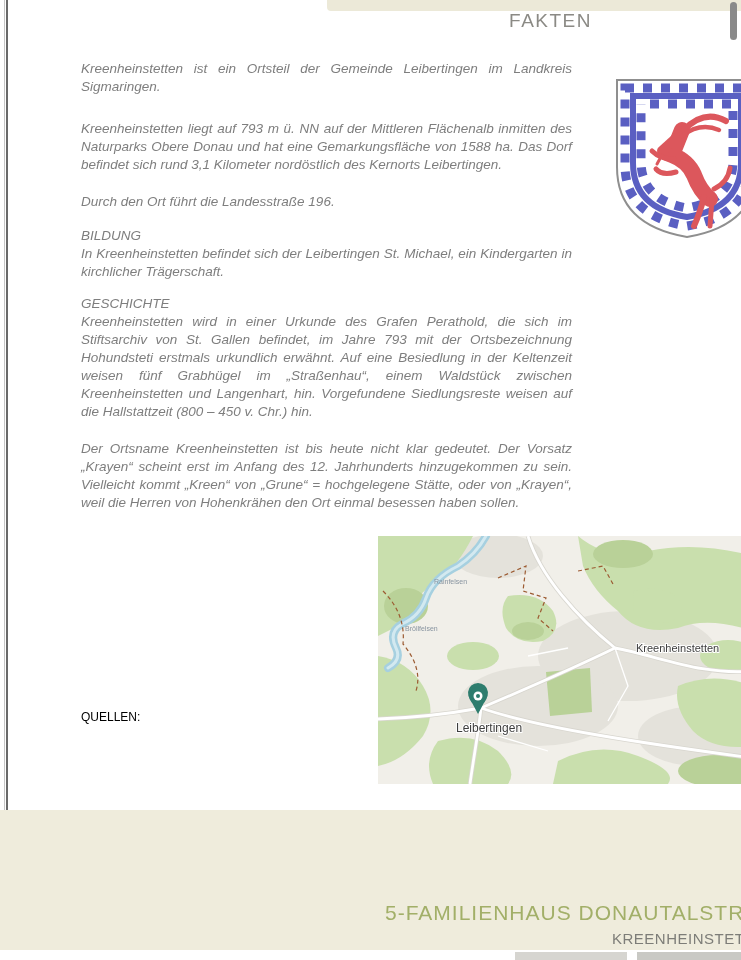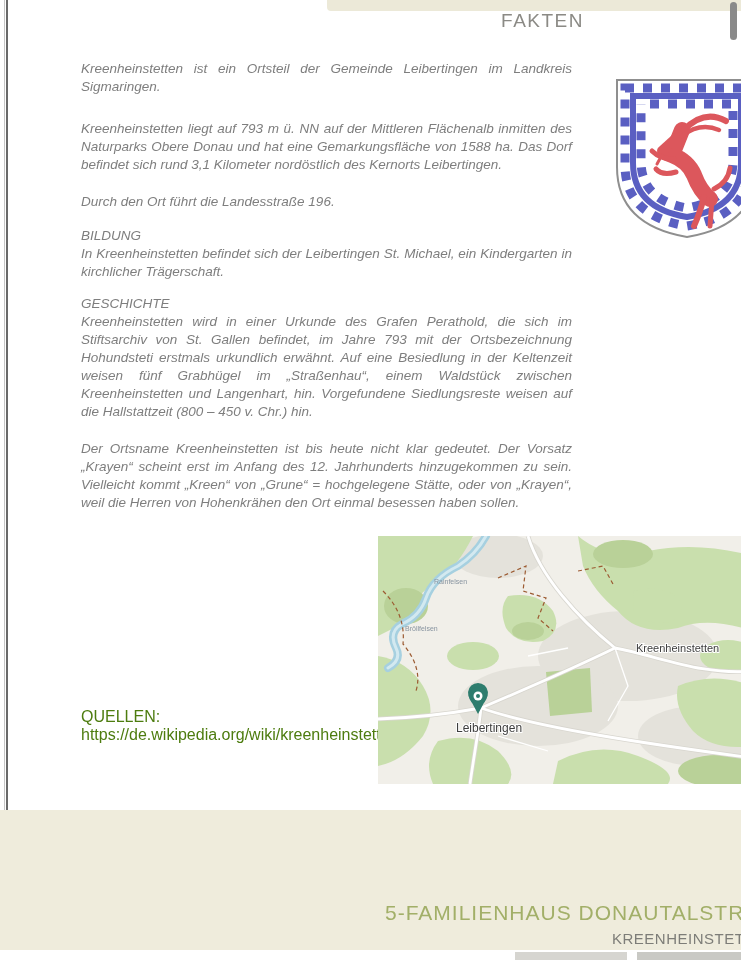--- a/index.html
+++ b/index.html
@@ -5,36 +5,36 @@
   * { margin:0; padding:0; box-sizing:border-box; }
   html,body { width:741px; height:960px; }
   body {
     position:relative; overflow:hidden; background:#ffffff;
     font-family:"Liberation Sans", sans-serif;
   }
   
   .left-rule { position:absolute; left:6px; top:0; width:2px; height:950px; background:#6a6a6a; }
   .left-rule-light { position:absolute; left:4px; top:0; width:1px; height:950px; background:#c6c6c6; }
   .top-band { position:absolute; left:327px; top:0; width:414px; height:11px; background:#ece9d8; border-bottom-left-radius:4px; }
-  .fakten { position:absolute; left:376px; top:10px; width:208px; text-align:right;
+  .fakten { position:absolute; left:384px; top:10px; width:208px; text-align:right;
             font-size:19px; letter-spacing:1.5px; color:#8b8a85; }
   .scroll-thumb { position:absolute; left:730px; top:2px; width:7px; height:38px; background:#8a8a8a; border-radius:4px; }
 
   
   .content { position:absolute; left:81px; top:60px; width:491px;
              color:#7e7e7e; font-size:13.5px; line-height:18px; text-align:justify;font-style:italic; }
   .content p.intro-1 { margin-bottom:24px; }
   .content p.intro-2 { margin-bottom:19px; }
   .section { margin-bottom:16px; }
   .section.bildung { margin-bottom:14px; }
   .section.geschichte { margin-bottom:19px; }
   .section-heading { text-align:left; }
 
   .sources { position:absolute; left:81px; top:708px; width:300px;
-             color:#4d7c0f; font-size:16px; line-height:18px; }
+             color:#000000; font-size:12px; line-height:18px; }
 
   
   .crest { position:absolute; left:612px; top:75px; width:150px; height:170px; }
 
   
   .map { position:absolute; left:378px; top:536px; width:375px; height:248px; }
   .map svg { display:block; }
   .map-town-label { font-size:11px; fill:#3d3d3d; paint-order:stroke; stroke:#ffffff; stroke-width:2px; }
   .map-village-label { font-size:12px; fill:#3d3d3d; paint-order:stroke; stroke:#ffffff; stroke-width:2px; }
   .map-rock-label { font-size:7px; fill:#8894a0; }
@@ -73,21 +73,20 @@
   <div class="section geschichte">
     <div class="section-heading">GESCHICHTE</div>
     <div>Kreenheinstetten wird in einer Urkunde des Grafen Perathold, die sich im Stiftsarchiv von St. Gallen befindet, im Jahre 793 mit der Ortsbezeichnung Hohundsteti erstmals urkundlich erwähnt. Auf eine Besiedlung in der Keltenzeit weisen fünf Grabhügel im „Straßenhau“, einem Waldstück zwischen Kreenheinstetten und Langenhart, hin. Vorgefundene Siedlungsreste weisen auf die Hallstattzeit (800 – 450 v. Chr.) hin.</div>
   </div>
 
   <p>Der Ortsname Kreenheinstetten ist bis heute nicht klar gedeutet. Der Vorsatz „Krayen“ scheint erst im Anfang des 12. Jahrhunderts hinzugekommen zu sein. Vielleicht kommt „Kreen“ von „Grune“ = hochgelegene Stätte, oder von „Krayen“, weil die Herren von Hohenkrähen den Ort einmal besessen haben sollen.</p>
 </div>
 
 <div class="sources">
   <div>QUELLEN:</div>
-  <div>https://de.wikipedia.org/wiki/kreenheinstetten</div>
 </div>
 
 <div class="crest">
   <svg width="150" height="170" viewBox="0 0 150 170">
     <path d="M5,5 H145 V92 Q145,150 75,162 Q5,150 5,92 Z" fill="#ffffff" stroke="#8f8f8f" stroke-width="2"></path>
     <g>
       <path d="M21,21 H129 V88 Q129,133 75,142 Q21,133 21,88 Z" fill="none" stroke="#5a5fc2" stroke-width="6"></path>
       <path d="M13,13 H137 V90 Q137,141 75,151 Q13,141 13,90 Z" fill="none" stroke="#5a5fc2" stroke-width="9" stroke-dasharray="9 9"></path>
       <path d="M29,29 H121 V86 Q121,125 75,133 Q29,125 29,86 Z" fill="none" stroke="#5a5fc2" stroke-width="9" stroke-dasharray="9 9" stroke-dashoffset="9"></path>
     </g>

